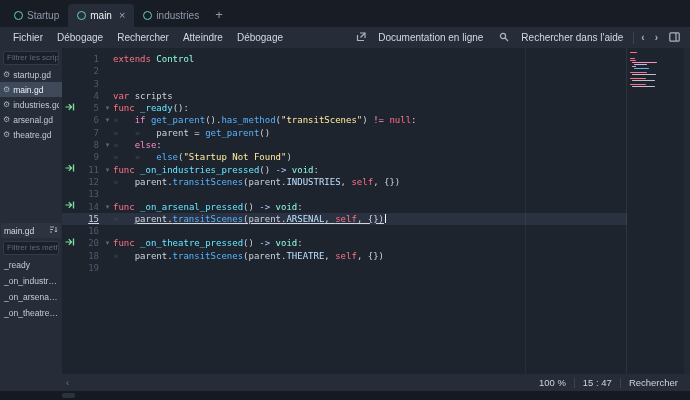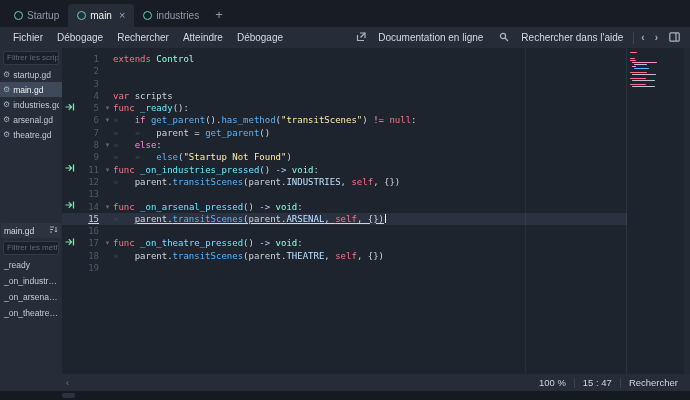--- a/index.html
+++ b/index.html
@@ -212,21 +212,21 @@
         <div class="code-line"><span class="gut-conn"></span><span class="gut-num">13</span><span class="gut-fold"></span><span class="ctext"></span></div>
         <div class="code-line"><span class="gut-conn"><span><svg width="10" height="10" viewBox="0 0 10 10">
                 <path d="M0.5 5h5.5M3.8 2.2L6.6 5 3.8 7.8" fill="none" stroke="#7be3a0" stroke-width="1.2"></path>
                 <path d="M8.5 1.5v7" stroke="#7be3a0" stroke-width="1.3"></path>
               </svg></span></span><span class="gut-num">14</span><span class="gut-fold">▾</span><span class="ctext"><span class="tok-kw">func</span><span class="tok-txt"> </span><span class="tok-fn">_on_arsenal_pressed</span><span class="tok-txt">() </span><span class="tok-sym">-&gt;</span><span class="tok-txt"> </span><span class="tok-type">void</span><span class="tok-txt">:</span></span></div>
         <div class="code-line current"><span class="gut-conn"></span><span class="gut-num">15</span><span class="gut-fold"></span><span class="ctext"><span class="tok-tab">»</span><span class="tok-txt">parent.</span><span class="tok-call">transitScenes</span><span class="tok-txt">(parent.</span><span class="tok-const">ARSENAL</span><span class="tok-txt">, </span><span class="tok-kw">self</span><span class="tok-txt">, {})</span><span class="caret"></span></span></div>
         <div class="code-line"><span class="gut-conn"></span><span class="gut-num">16</span><span class="gut-fold"></span><span class="ctext"></span></div>
         <div class="code-line"><span class="gut-conn"><span><svg width="10" height="10" viewBox="0 0 10 10">
                 <path d="M0.5 5h5.5M3.8 2.2L6.6 5 3.8 7.8" fill="none" stroke="#7be3a0" stroke-width="1.2"></path>
                 <path d="M8.5 1.5v7" stroke="#7be3a0" stroke-width="1.3"></path>
-              </svg></span></span><span class="gut-num">17</span><span class="gut-fold">▾</span><span class="ctext"><span class="tok-kw">func</span><span class="tok-txt"> </span><span class="tok-fn">_on_theatre_pressed</span><span class="tok-txt">() </span><span class="tok-sym">-&gt;</span><span class="tok-txt"> </span><span class="tok-type">void</span><span class="tok-txt">:</span></span></div>
+              </svg></span></span><span class="gut-num">20</span><span class="gut-fold">▾</span><span class="ctext"><span class="tok-kw">func</span><span class="tok-txt"> </span><span class="tok-fn">_on_theatre_pressed</span><span class="tok-txt">() </span><span class="tok-sym">-&gt;</span><span class="tok-txt"> </span><span class="tok-type">void</span><span class="tok-txt">:</span></span></div>
         <div class="code-line"><span class="gut-conn"></span><span class="gut-num">18</span><span class="gut-fold"></span><span class="ctext"><span class="tok-tab">»</span><span class="tok-txt">parent.</span><span class="tok-call">transitScenes</span><span class="tok-txt">(parent.</span><span class="tok-const">THEATRE</span><span class="tok-txt">, </span><span class="tok-kw">self</span><span class="tok-txt">, {})</span></span></div>
         <div class="code-line"><span class="gut-conn"></span><span class="gut-num">19</span><span class="gut-fold"></span><span class="ctext"></span></div>
       </div>
     <div id="minimap">
         <div class="mini" style="margin-left: 0px; width: 6.75px; background: rgb(255, 112, 133);"></div>
         <div class="mini"></div>
         <div class="mini"></div>
         <div class="mini" style="margin-left: 0px; width: 4.5px; background: rgb(255, 112, 133);"></div>
         <div class="mini" style="margin-left: 0px; width: 6.3px; background: rgb(255, 112, 133);"></div>
         <div class="mini" style="margin-left: 2px; width: 25.2px; background: rgb(255, 140, 204);"></div>

